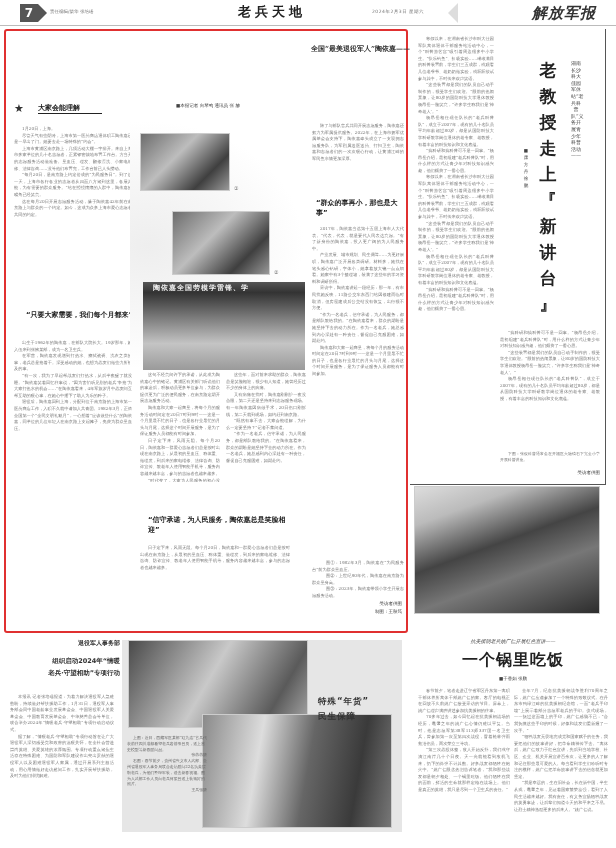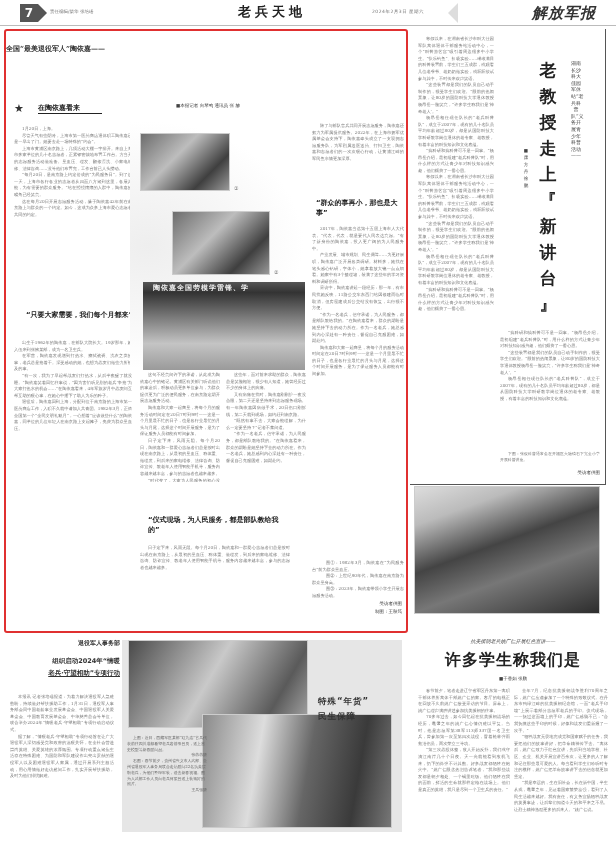--- a/index.html
+++ b/index.html
@@ -13,21 +13,21 @@
   .editor { position: absolute; left: 50px; top: 9px; font: 4.5px "DejaVu Sans", sans-serif; color: #777; }
   .section-title { position: absolute; left: 0; width: 544px; top: 3px; text-align: center; font: bold 13px "DejaVu Sans", sans-serif; letter-spacing: 4px; color: #222; }
   .date { position: absolute; left: 372px; top: 9px; font: 4.5px "DejaVu Sans", sans-serif; color: #777; letter-spacing: 0.5px; }
   .logo-tab { position: absolute; left: 448px; top: 3px; width: 168px; height: 20px; }
   .logo-tab:before { content: ""; position: absolute; left: 0; top: 0; border-right: 10px solid #ddd; border-top: 10px solid transparent; border-bottom: 10px solid transparent; }
   .logo { position: absolute; right: 20px; top: 1px; font: italic bold 15px "DejaVu Serif", serif; color: #333; letter-spacing: 1px; }
   .rule-top { position: absolute; left: 0; top: 25px; width: 616px; height: 1px; background: #bbb; }
 
   
   .main-frame { position: absolute; left: 4px; top: 29px; width: 404px; height: 604px; border: 2px solid #e03030; border-radius: 3px; }
-  .kicker { position: absolute; left: 0; width: 404px; top: 13px; text-align: left; font: bold 7px "DejaVu Serif", serif; color: #333; }
+  .kicker { position: absolute; left: 0; width: 404px; top: 13px; text-align: right; font: bold 7px "DejaVu Serif", serif; color: #333; }
   .headline { position: absolute; left: 0; width: 404px; top: 34px; text-align: center; font: bold 21px "DejaVu Sans", sans-serif; color: #1a1a1a; letter-spacing: 2px; }
   .byline { position: absolute; left: 0; width: 404px; top: 72px; text-align: center; font: 4.5px "DejaVu Sans", sans-serif; color: #444; }
 
   .col { position: absolute; font-size: 4.2px; line-height: 6.6px; color: #777; text-align: justify; text-indent: 8px; }
   .col p { margin-bottom: 0; }
   .col-label { position: absolute; left: 14px; top: 102px; width: 120px; height: 14px; }
   .star { position: absolute; left: 0; top: 0; font: 11px "DejaVu Sans", sans-serif; color: #333; }
   .col-label-text { position: absolute; left: 24px; top: 1px; font: bold 7px "DejaVu Sans", sans-serif; color: #222; }
   .col-label-line { position: absolute; left: 24px; top: 11px; width: 64px; height: 1px; background: #222; }
 
@@ -71,21 +71,21 @@
   <div class="rule-top"></div>
 </div>
 
 <div class="main-frame">
   <div class="kicker">全国“最美退役军人”陶依嘉——</div>
   <div class="byline">■本报记者 向琴鸣 通讯员 张 赫</div>
 </div>
 
 <div class="col-label">
   <span class="star">★</span>
-  <span class="col-label-text">在陶依嘉看来</span>
+  <span class="col-label-text">大家会能理解</span>
   <div class="col-label-line"></div>
 </div>
 
 <div class="col" style="left:14px; top:126px; width:118px;">
   <p>1月20日，上海。</p>
   <p>尽管天气有些阴冷，上海市第一医药商店退休职工陶依嘉还是一早出了门。她要去赴一场特殊的“约会”。</p>
   <p>上海市黄浦区南京路上，几顶活动大棚一字排开。来自上海市多家单位的几十名志愿者，正紧锣密鼓地布置工作台。方当天的志愿服务活动做准备。量血压、理发、翻修漂洗、小家电维修、法律咨询……没等他们布置完，工作台前已人头攒动。</p>
   <p>“每月20日，是南京路上约定俗成的“为民服务日”。到了这一天，上海市各行各业的志愿者从四面八方聚到这里，各展其能，为有需要的群众服务。”站在熙熙攘攘的人群中，陶依嘉的嘴角已经笑意。</p>
   <p>选在每月20日开展志愿服务活动，缘于陶依嘉42年前在南京路上与群众的一个约定。如今，这成为众多上海市爱心志愿者共同的约定。</p>
 </div>
@@ -107,21 +107,21 @@
 <div class="banner-photo"></div>
 <div class="banner-text">陶依嘉全国劳模学雷锋、学</div>
 
 <div class="col" style="left:140px; top:372px; width:80px; height:110px; overflow:hidden;">
   <p>这句不经意间许下的承诺，从此成为陶依嘉心中的铭记。黄浦区有关部门听说他们的事迹后，积极动员更多单位参与，为群众提供更为广泛的便民服务，在南京路定期开展志愿服务活动。</p>
   <p>陶依嘉和大家一起商量，将每个月的服务活动时间定在20日7时到9时——这是一个月里最不忙的日子，也是各行业最忙的月头与月尾，选择这个时间开展服务，是为了保证服务人员都能有时间参加。</p>
   <p>日子定下来，风雨无阻。每个月20日，陶依嘉和一群爱心志愿者们总是按时出现在南京路上，从最初的量血压、称体重、做理发，到后来的家电维修、法律咨询、防诈宣传、教老年人使用智能手机等，服务内容越来越丰富，参与的志愿者也越来越多。</p>
   <p>“时代变了，大家为人民服务的初心没有变。”陶依嘉说。</p>
 </div>
 
-<div class="subhead" style="left:148px; top:515px; width:140px;">“仪式现场，为人民服务，都是部队教给我的”</div>
+<div class="subhead" style="left:148px; top:515px; width:140px;">“信守承诺，为人民服务，陶依嘉总是笑脸相迎”</div>
 
 <div class="col" style="left:140px; top:545px; width:150px; height:84px; overflow:hidden;">
   <p>日子定下来，风雨无阻。每个月20日，陶依嘉和一群爱心志愿者们总是按时出现在南京路上，从最初的量血压、称体重、做理发，到后来的家电维修、法律咨询、防诈宣传、教老年人使用智能手机等，服务内容越来越丰富，参与的志愿者也越来越多。</p>
 </div>
 
 <div class="col" style="left:226px; top:372px; width:80px; height:165px; overflow:hidden;">
   <p>这些年，面对前来求助的群众，陶依嘉总是笑脸相迎，很少有人知道，她曾经历过不少的身体上的病痛。</p>
   <p>又有病痛在找时，陶依嘉刚刚护一夜没合眼，第二天还是坚持来到志愿服务现场。有一年陶依嘉因病做手术，20日伤口刚拆线，第二天就到现场，如约赶到南京路。</p>
   <p>“既然有事不去，大家会能理解，为什么一定要坚持？”记者不禁问道。</p>
   <p>“作为一名老兵，信守承诺，为人民服务，都是部队教给我的。”在陶依嘉看来，群众的期盼是她坚持下去的动力所在。作为一名老兵，她总感到内心深处有一种责任，督促自己克服困难，如期赴约。</p>
@@ -181,42 +181,42 @@
   <p>“这些装置都是我们的队员自己动手制作的，很受学生们欢迎。”眼前的热闹景象，让80岁的国防科技大学退休教授杨昂岳一脸笑意，“许多学生称我们是‘神奇老人’。”</p>
   <p>杨昂岳相任现任队长的“老兵科普队”，成立于2007年，现有的几十名队员平均年龄超过80岁，都是从国防科技大学科研教学岗位退休的老专家、老教授，有着丰富的科技知识和文化底蕴。</p>
 </div>
 <div class="col" style="left:500px; top:451px; width:100px; height:14px; font-size:3.9px; line-height:5.6px;">下图：张俊科普通常会在开福区大塘镇石下完全小学开展科普讲座。</div>
 <div class="credit" style="left:520px; top:470px; width:80px;">受访者供图</div>
 
 <div class="photo" style="left:414px; top:486px; width:186px; height:128px; background: linear-gradient(160deg, #ddd 0%, #bbb 20%, #444 45%, #777 65%, #2d2d2d 100%);"></div>
 
 <div class="lower-left-title" style="top:637px; font-size:6px;">退役军人事务部</div>
 <div class="lower-left-title" style="top:656px;">组织启动2024年“情暖</div>
-<div class="lower-left-title" style="top:668px;text-decoration:underline;">老兵·守望相助”专项行动</div>
+<div class="lower-left-title" style="top:668px;">老兵·守望相助”专项行动</div>
 <div class="col" style="left:10px; top:694px; width:104px; height:142px; overflow:hidden;">
   <p>本报讯 记者张培瑶报道：为着力解决退役军人急难愁盼，持续做好帮扶援助工作，1月31日，退役军人事务部会同中国老龄事业发展基金会、中国退役军人关爱基金会、中国教育发展基金会、中华慈善总会等单位，联合举办2024年“情暖老兵·守望相助”专项行动启动仪式。</p>
   <p>据了解，“情暖老兵·守望相助”专项行动旨在让广大退役军人深切感受党和政府的温暖关怀，在全社会营造崇尚英雄、关爱英雄的浓厚氛围。专项行动重点聚焦生活存在特殊困难、为国防和军队建设作出突出贡献的退役军人以及困难退役军人家属，通过开展系列主题活动，用心用情做好走访慰问工作，扎实开展帮扶援助，及时为他们排忧解难。</p>
 </div>
 
 <div class="gray-panel"></div>
 <div class="photo" style="left:128px; top:640px; width:180px; height:88px; background: linear-gradient(120deg, #4a4a4a, #c9c9c9 45%, #5a5a5a 80%, #aaa);"></div>
 <div class="photo" style="left:202px; top:714px; width:190px; height:114px; background: linear-gradient(100deg, #8a8a8a 0%, #ddd 30%, #666 55%, #3a3a3a 80%, #777 100%);"></div>
 <div class="special-title">
   <div>特殊“年货”</div>
   <div>民生保障</div>
 </div>
 <div class="caption">
   <p>上图：近日，西藏军区某部“红九连”官兵代表前往四川成都看望老兵岩前录昌员，送上营史模型等新春慰问品。</p>
   <p style="text-align:right;">张蓉蓉摄</p>
   <p>右图：春节前夕，贵州省兴义市人武部、贵州省退役军人事务局联合走访慰问22名抗美援朝老兵，为他们整理军装，送去新春祝福。图为人武部工作人员向老兵何振昌送上装裱好的照片。</p>
   <p style="text-align:right;">王兵强摄</p>
 </div>
 
 <div class="hero-kicker">抗美援朝老兵姚广仁开展红色宣讲——</div>
-<div class="hero-title">许多学生称我们是</div>
+<div class="hero-title">一个锅里吃饭</div>
 <div class="hero-byline">■于香娟 张鹏</div>
 <div class="col" style="left:418px; top:688px; width:92px; height:155px; overflow:hidden;">
   <p>春节前夕，笔者走进辽宁省军区丹东第一离职干部休养所离休干部姚广仁的家。客厅的电视正在回放不久前姚广仁接受采访的节目。屏幕上，姚广仁理声满腔讲述参加抗美援朝的往事。</p>
   <p>70多年过去，如今回忆起在抗美援朝战场的经历，耄耋之年的姚广仁心情仍难以平复。当时，他是志愿军第38军113师337团一名卫生兵，曾参加第一次至第四次战役，冒着枪林弹雨救治伤员，两次荣立三等功。</p>
   <p>“第三次战役休整，敌人开始反扑，我们或守清江南岸几十个日夜。天一亮就能看到敌机飞来，扔下的炸弹不计其数。好多战友都牺牲在炮火中。”姚广仁眼含热泪告诉笔者，“我和那些战友都是朝夕相处、一个锅里吃饭。他们牺牲在我的面前，鲜活的生命就那样定格在战场上。他们是真正的英雄，我只是尽到一个卫生兵的责任。”</p>
 </div>
 <div class="col" style="left:514px; top:688px; width:94px; height:155px; overflow:hidden;">
   <p>去年7月，纪念抗美援朝战争胜利70周年之际，姚广仁应邀参加了一个特殊的致敬仪式。在丹东市鸭绿江畔的抗美援朝纪念馆，一面“老兵手印墙”上展示着部分志愿军老兵的手印。仪式现场，一一抚过这面墙上的手印，姚广仁感慨不已：“合我抚摸这些手印的时候，好像和战友们重新握了一次手。”</p>
   <p>“牺牲战友无畏地完成党和国家赋予的任务，我要把他们的故事讲好，把革命精神传下去。”离休后，姚广仁致力于红色宣讲，先后到当地学校、社区、企业、机关开展宣讲百余次，让更多的人了解和记住那些最可爱的人。每当看到学生们聆听时专注的模样，姚广仁把革命故事讲下去的信念就更加坚定。</p>
   <p>“我是幸运的，生在旧社会，长在新中国，半生从戎，耄耋之年，见证着国家繁荣富强，看到了人民生活越来越好。我有责任，有义务宣扬牺牲战友的英勇事迹，让后辈们知道今天的和平来之不易。让烈士精神激励更多的后来人。”姚广仁说。</p>

